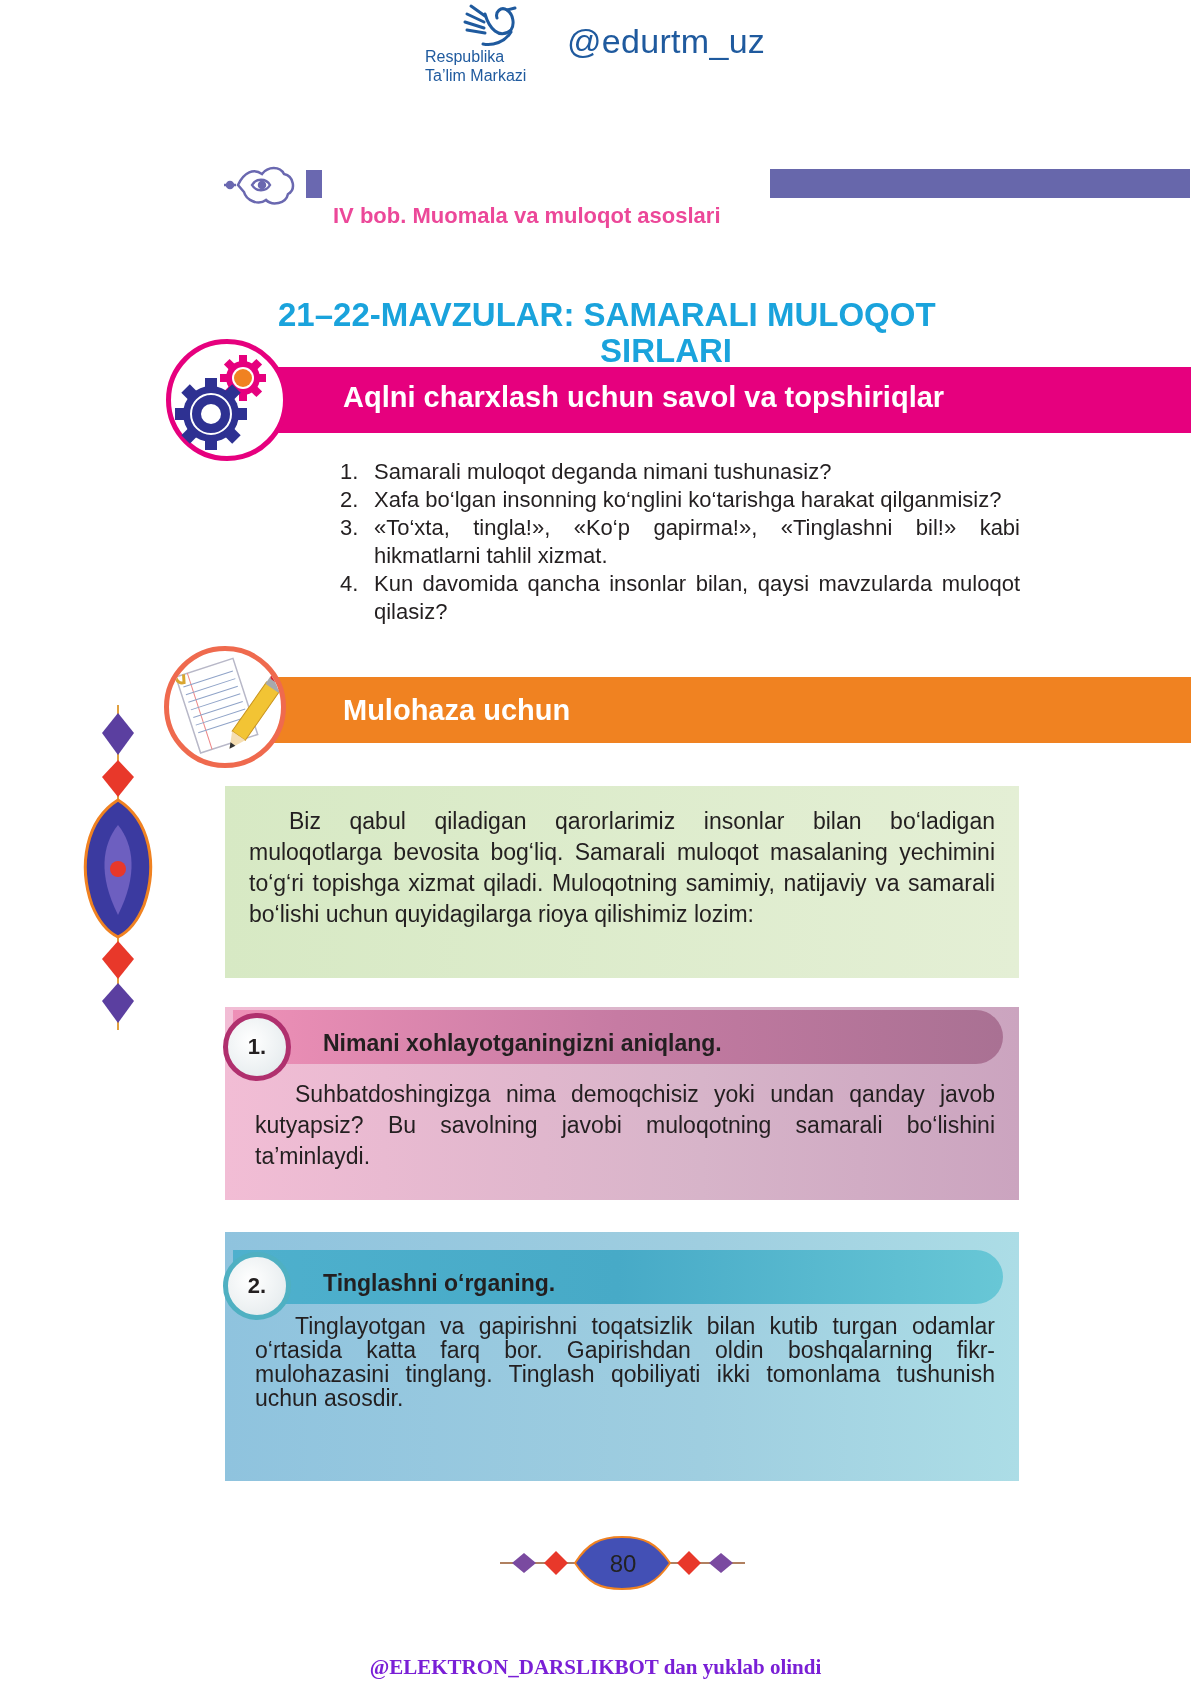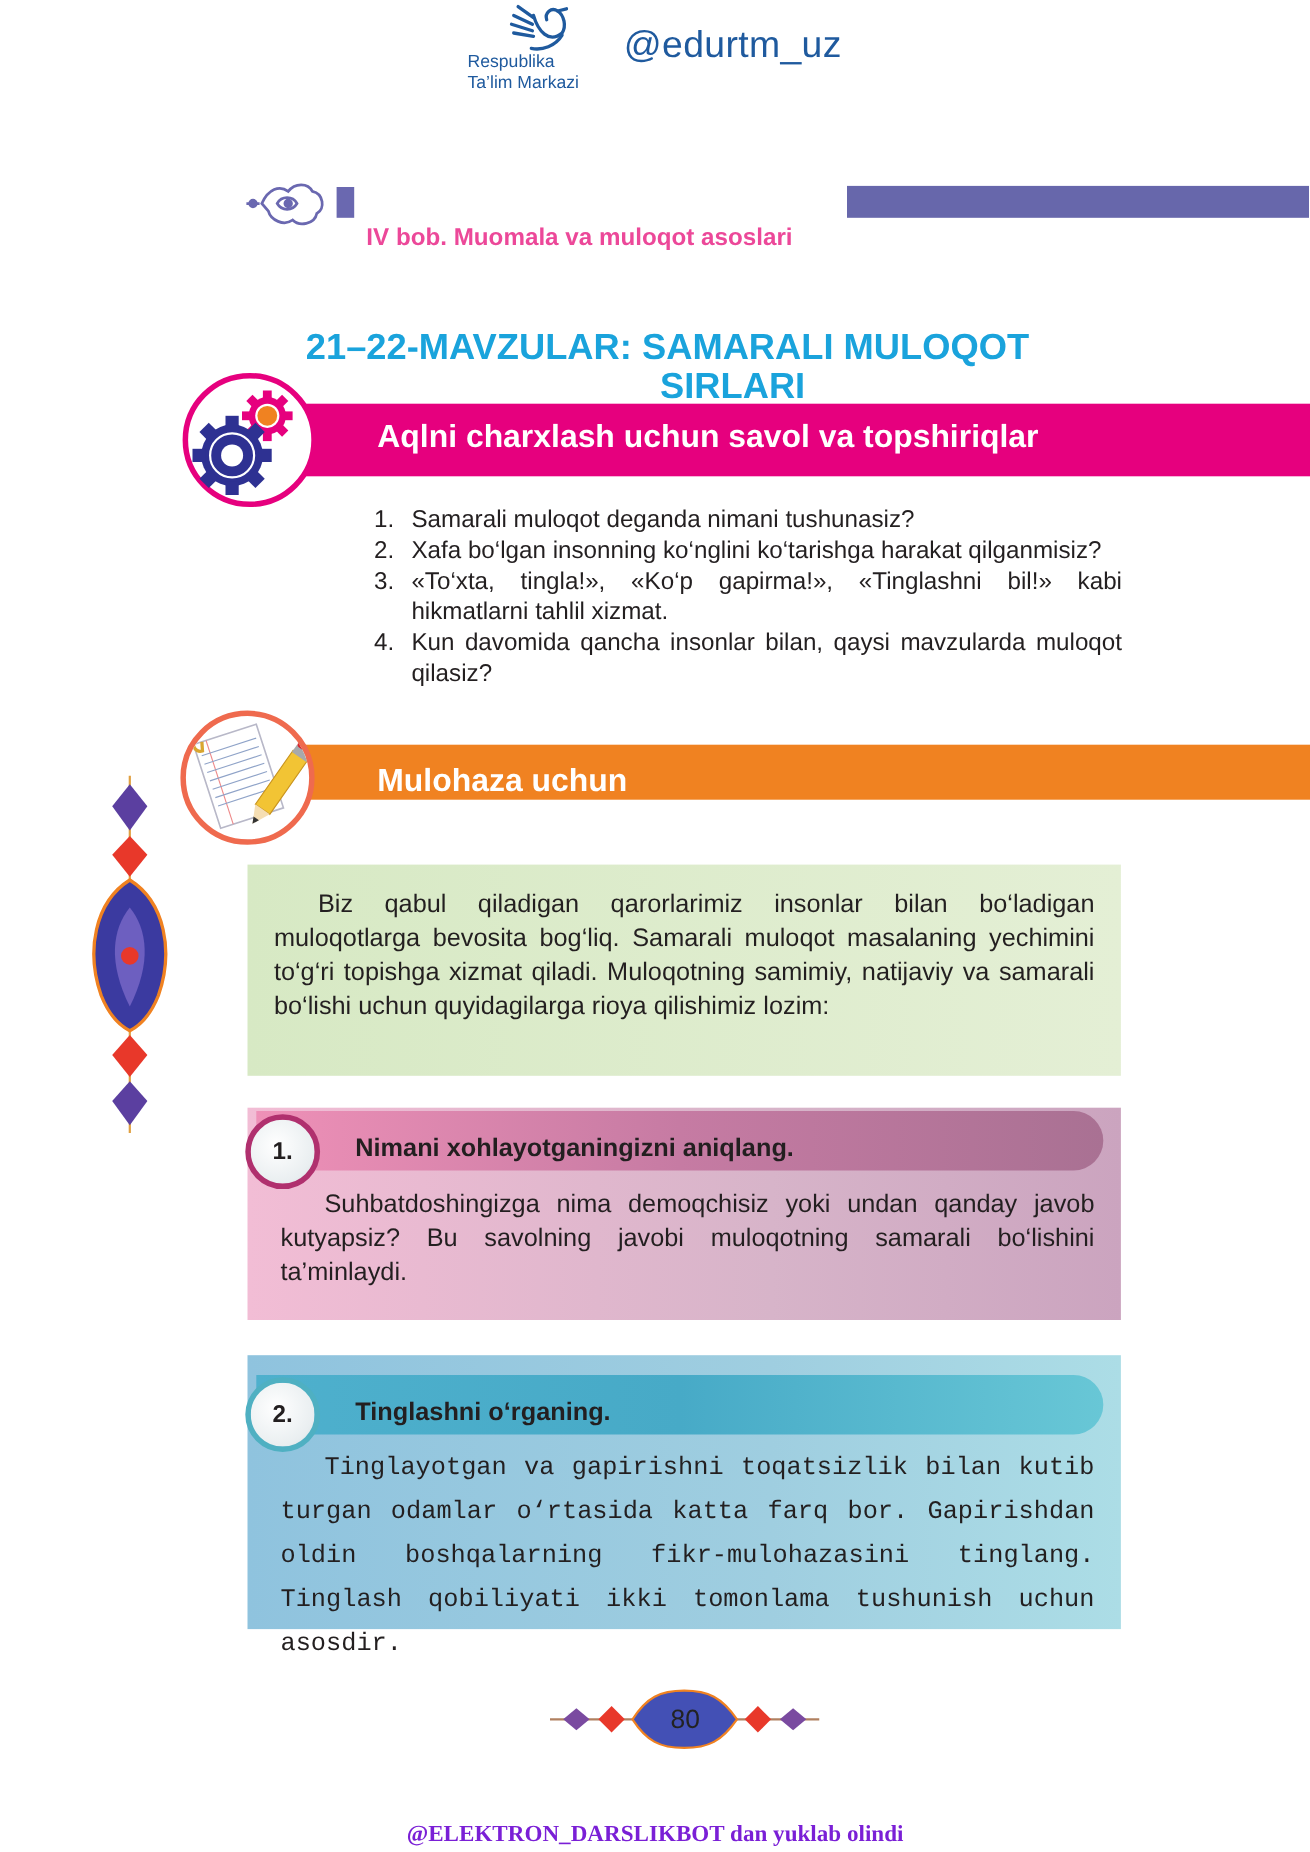--- a/index.html
+++ b/index.html
@@ -29,21 +29,21 @@
   .pink-band span { position: absolute; left: 113px; top: 14px; color: #fff; font-size: 29px; font-weight: bold; }
   .gear-circle { left: 166px; top: 339px; width: 122px; height: 122px; border-radius: 50%; background: #fff; border: 5px solid #e6007e; }
 
   
   .qlist { left: 340px; top: 458px; width: 680px; font-size: 22px; line-height: 28px; color: #231f20; }
   .q { display: flex; text-align: justify; }
   .q .n { width: 34px; flex: none; }
   .q .t { flex: 1; text-align: justify; }
 
   
-  .orange-band { left: 228px; top: 677px; width: 963px; height: 50px; background: #f08221; }
+  .orange-band { left: 228px; top: 677px; width: 963px; height: 66px; background: #f08221; }
   .orange-band span { position: absolute; left: 115px; top: 17px; color: #fff; font-size: 29px; font-weight: bold; }
   .note-circle { left: 164px; top: 646px; width: 122px; height: 122px; border-radius: 50%; background: #fff; border: 5px solid #ef6a4e; overflow: hidden; }
 
   
   .green-box { left: 225px; top: 786px; width: 794px; height: 192px; background: linear-gradient(90deg, #d7e9c4 0%, #e4efd5 100%); padding: 20px 24px 0 24px; font-size: 23px; line-height: 31px; text-align: justify; text-align-last: left; }
   .indent { text-indent: 40px; }
 
   
   .tip { left: 225px; width: 794px; }
   .tip1 { top: 1007px; height: 193px; background: linear-gradient(90deg, #f2bdd5 0%, #d7b4c9 60%, #cba4bf 100%); }
@@ -52,21 +52,21 @@
   .tip1 .tip-head { background: linear-gradient(90deg, #ee90b7 0%, #c67ba3 50%, #a97193 100%); top: 3px; }
   .tip2 .tip-head { background: linear-gradient(90deg, #4eb0cd 0%, #47aac7 50%, #68c7d6 100%); top: 18px; }
   .tip-num { position: absolute; left: -2px; width: 68px; height: 68px; border-radius: 50%; background: radial-gradient(circle at 40% 40%, #ffffff 0%, #e9eef0 70%, #cfd9dd 100%); font-weight: bold; font-size: 22px; display: flex; align-items: center; justify-content: center; }
   .tip1 .tip-num { top: 6px; border: 5px solid #b0306e; }
   .tip2 .tip-num { top: 20px; border: 5px solid #4fb0c2; }
   .tip-title { position: absolute; left: 98px; font-size: 23px; font-weight: bold; color: #231f20; }
   .tip1 .tip-title { top: 23px; }
   .tip2 .tip-title { top: 38px; }
   .tip-body { position: absolute; left: 30px; right: 24px; font-size: 23px; text-align: justify; text-align-last: left; }
   .tip1 .tip-body { top: 72px; line-height: 31px; }
-  .tip2 .tip-body { top: 82px; line-height: 40px; font-family: Liberation Mono, monospace; }
+  .tip2 .tip-body { top: 82px; line-height: 24px; }
 
   
   .side-orn { left: 78px; top: 705px; width: 80px; height: 325px; }
 
   
   .page-orn { left: 500px; top: 1533px; width: 245px; height: 60px; }
   .page-num { left: 600px; top: 1550px; width: 46px; text-align: center; font-size: 24px; color: #222; }
 
   
   .footer { left: 0; width: 1191px; top: 1655px; text-align: center; font-family: "Liberation Serif", serif; font-weight: bold; font-size: 21px; color: #7a1fd6; }

